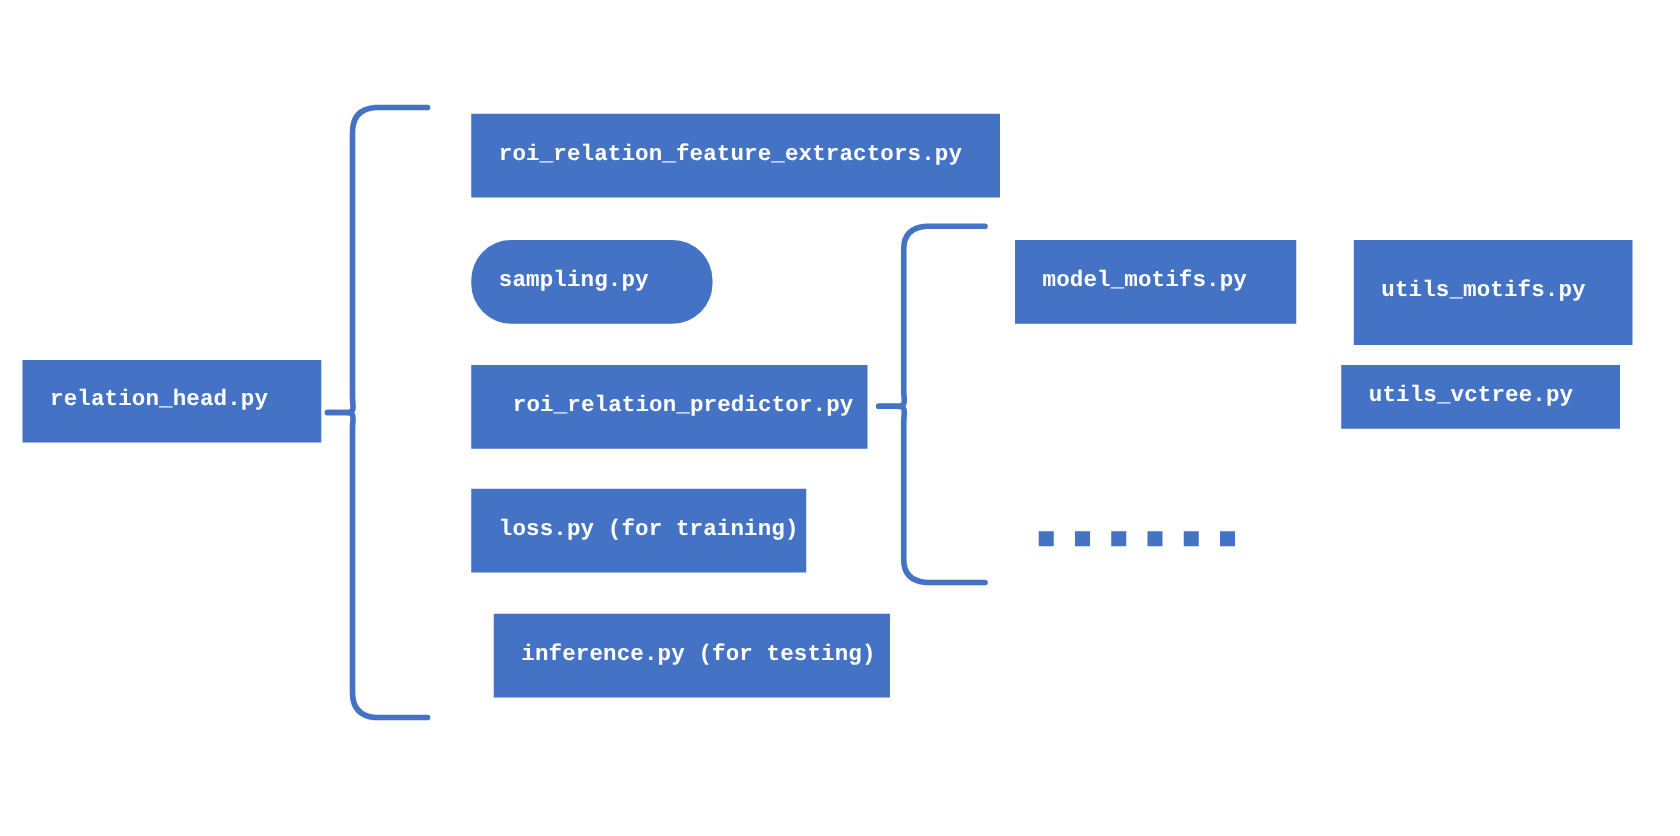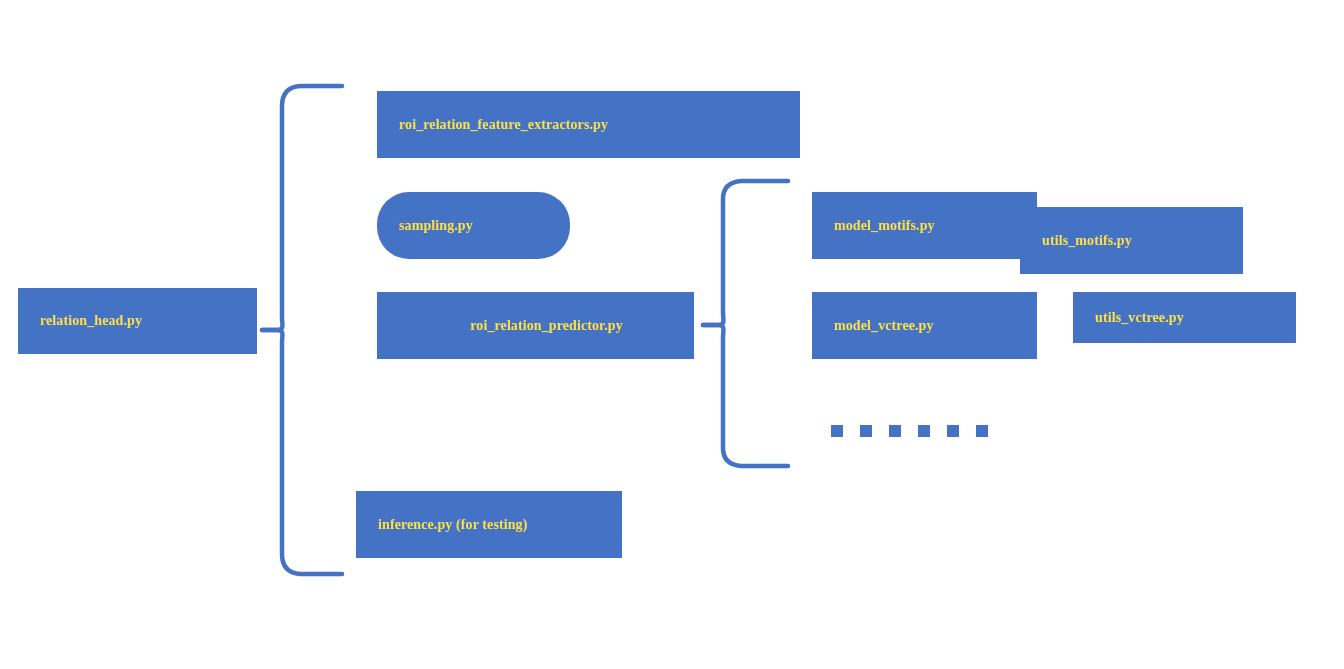--- a/index.html
+++ b/index.html
@@ -21,24 +21,24 @@
   }
   .node-box {
     position: absolute;
     background: #4472C4;
     display: flex;
     align-items: center;
     box-sizing: border-box;
     padding-left: 22px;
   }
   .node-label {
-    color: #fde047;
-    font-family: Liberation Serif, serif;
+    color: #ffffff;
+    font-family: Liberation Mono, monospace;
     font-weight: bold;
-    font-size: 14px;
+    font-size: 18px;
     line-height: 1.1;
     white-space: nowrap;
     letter-spacing: 0.1px;
   }
   .brace-svg {
     position: absolute;
     overflow: visible;
     pointer-events: none;
   }
   .ellipsis-group {
@@ -83,22 +83,25 @@
   </div>
 
   <div class="node-box" style="left:377px; top:192px; width:193px; height:67px;border-radius:32px;">
     <span class="node-label">sampling.py</span>
   </div>
 
   <div class="node-box" style="left:377px; top:292px; width:317px; height:67px;justify-content:center;">
     <span class="node-label">roi_relation_predictor.py</span>
   </div>
 
+  <div class="node-box" style="left:377px; top:391px; width:268px; height:67px;">
+    <span class="node-label">loss.py (for training)</span>
+  </div>
 
-  <div class="node-box" style="left:356px; top:491px; width:266px; height:67px;">
+  <div class="node-box" style="left:395px; top:491px; width:317px; height:67px;">
     <span class="node-label">inference.py (for testing)</span>
   </div>
 
   <svg class="brace-svg" style="left:700px; top:176px; width:100px; height:295px;" viewBox="0 0 100 295" fill="none">
     <path d="M 3 149
              L 17 149
              C 26 149, 23 145, 23 136
              L 23 23
              C 23 12, 29 6, 41 5
              L 88 5" stroke="#4472C4" stroke-width="4.5" fill="none" stroke-linecap="round" stroke-linejoin="round"></path>
@@ -107,25 +110,22 @@
              C 26 149, 23 153, 23 162
              L 23 272
              C 23 283, 29 289, 41 290
              L 88 290" stroke="#4472C4" stroke-width="4.5" fill="none" stroke-linecap="round" stroke-linejoin="round"></path>
   </svg>
 
   <div class="node-box" style="left:812px; top:192px; width:225px; height:67px;text-align:right;">
     <span class="node-label">model_motifs.py</span>
   </div>
 
-  <div class="node-box" style="left:812px; top:292px; width:225px; height:67px;">
-    <span class="node-label">model_vctree.py</span>
-  </div>
 
-  <div class="node-box" style="left:1020px; top:192px; width:223px; height:67px;margin-top:15px;">
+  <div class="node-box" style="left:1083px; top:192px; width:223px; height:84px;">
     <span class="node-label">utils_motifs.py</span>
   </div>
 
   <div class="node-box" style="left:1073px; top:292px; width:223px; height:51px;">
     <span class="node-label">utils_vctree.py</span>
   </div>
 
   <div class="ellipsis-group" style="left:831px; top:425px;">
       <span class="ellipsis-dot"></span>
       <span class="ellipsis-dot"></span>

